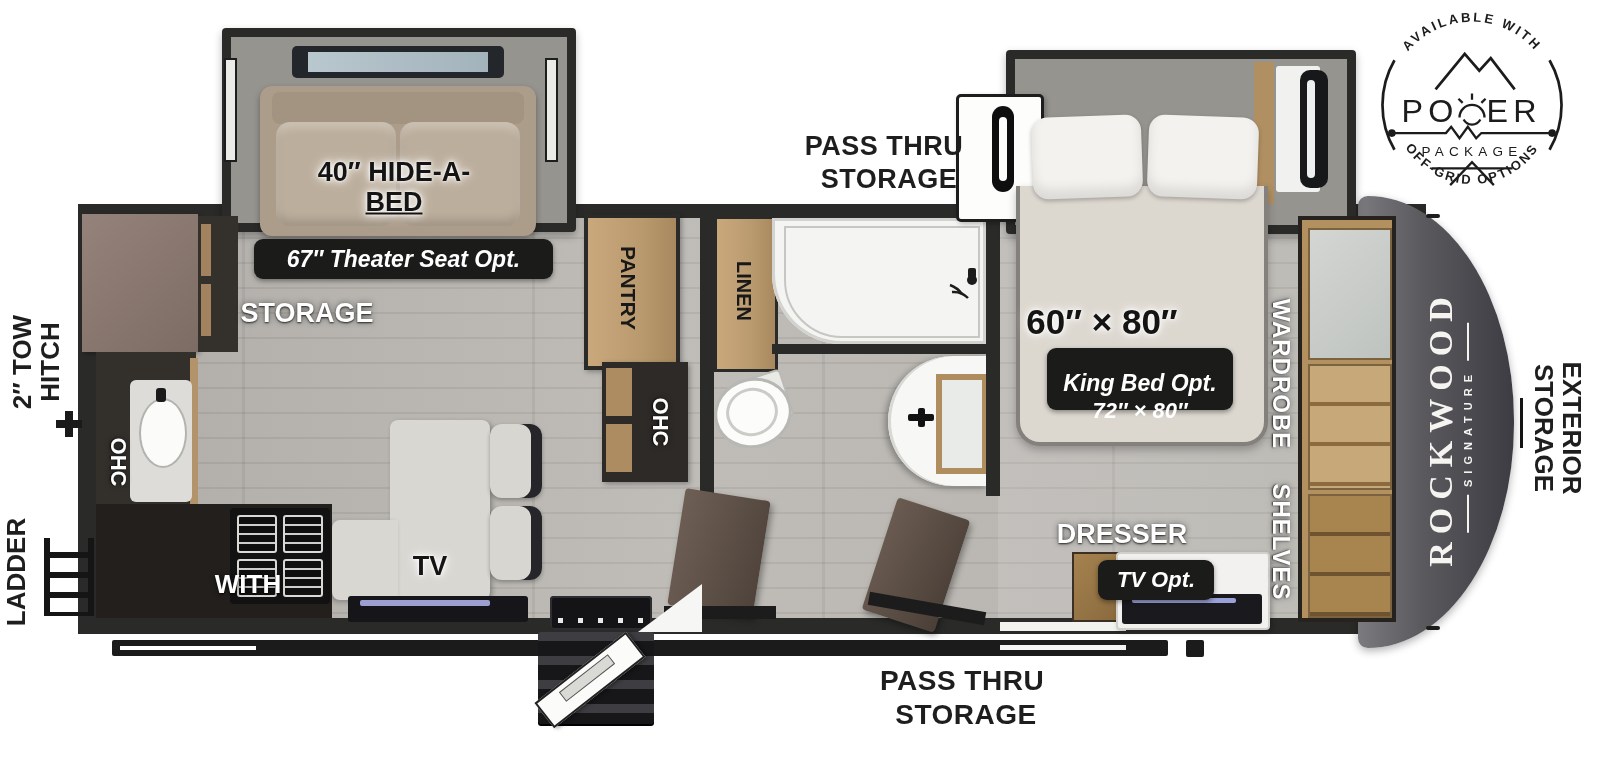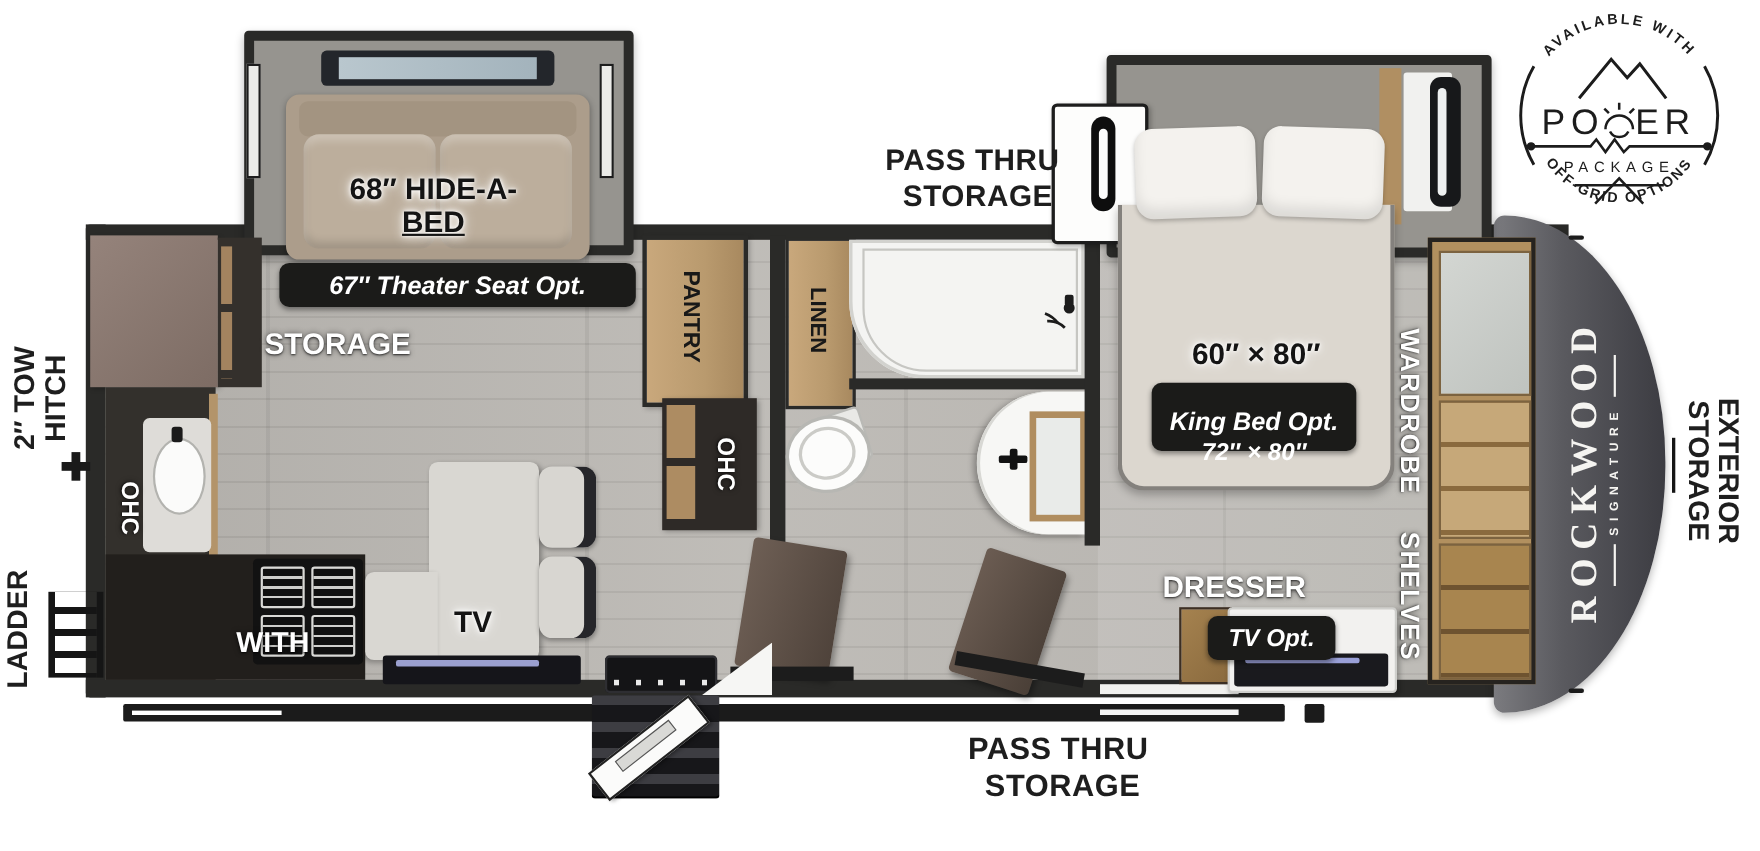--- a/index.html
+++ b/index.html
@@ -69,24 +69,24 @@
   <div class="slidefloor" style="left:222px;top:28px;width:336px;height:186px;"></div>
   <div class="abs" style="left:292px;top:46px;width:212px;height:32px;background:#23262b;border-radius:5px;"></div>
   <div class="abs" style="left:308px;top:52px;width:180px;height:20px;background:linear-gradient(90deg,#b9c7ce,#a3b3bc);"></div>
   <div class="abs" style="left:224px;top:58px;width:9px;height:100px;background:#ebebe8;border:2px solid #1d1d1d;"></div>
   <div class="abs" style="left:545px;top:58px;width:9px;height:100px;background:#ebebe8;border:2px solid #1d1d1d;"></div>
 
   <div class="abs" style="left:260px;top:86px;width:276px;height:150px;background:#ac9d8b;border-radius:12px;box-shadow:0 3px 6px rgba(0,0,0,.35);"></div>
   <div class="abs" style="left:272px;top:92px;width:252px;height:32px;background:#a39481;border-radius:8px;"></div>
   <div class="abs" style="left:276px;top:122px;width:120px;height:104px;background:#bcae9c;border-radius:14px;box-shadow:inset 0 6px 8px rgba(255,255,255,.25), inset 0 -6px 8px rgba(0,0,0,.15);"></div>
   <div class="abs" style="left:400px;top:122px;width:120px;height:104px;background:#bcae9c;border-radius:14px;box-shadow:inset 0 6px 8px rgba(255,255,255,.25), inset 0 -6px 8px rgba(0,0,0,.15);"></div>
-  <div class="glow" style="left:394px;top:172px;font-size:27px;">68″ HIDE-A-</div>
+  <div class="glow" style="left:394px;top:172px;font-size:27px;">40″ HIDE-A-</div>
   <div class="glow" style="left:394px;top:202px;font-size:27px;text-decoration:underline;">BED</div>
 
-  <div class="badge" style="left:254px;top:239px;width:324px;height:40px;font-size:23px;">
+  <div class="badge" style="left:254px;top:239px;width:299px;height:40px;font-size:23px;">
     <span>67″ Theater Seat Opt.</span>
   </div>
 
   <div class="abs" style="left:82px;top:214px;width:116px;height:138px;background:linear-gradient(135deg,#95837b,#7d6c64);box-shadow:2px 2px 5px rgba(0,0,0,.3);"></div>
   <div class="abs" style="left:198px;top:216px;width:40px;height:136px;background:#34302c;"></div>
   <div class="abs" style="left:201px;top:224px;width:10px;height:120px;background:repeating-linear-gradient(180deg,#a3835f 0 52px,#34302c 52px 60px);"></div>
   <div class="wlab" style="left:307px;top:313px;font-size:27px;">STORAGE</div>
 
   <div class="abs" style="left:96px;top:352px;width:100px;height:266px;background:#33302c;"></div>
   <div class="abs" style="left:190px;top:358px;width:8px;height:252px;background:#b3946a;"></div>
@@ -162,21 +162,21 @@
 
   <div class="abs" style="left:956px;top:94px;width:82px;height:122px;background:#fdfdfc;border:3px solid #1d1d1d;border-radius:5px;box-shadow:2px 2px 5px rgba(0,0,0,.25);"></div>
   <div class="abs" style="left:992px;top:106px;width:22px;height:86px;background:#0e0e0e;border-radius:12px;"></div>
   <div class="abs" style="left:999px;top:117px;width:8px;height:64px;background:#fdfdfc;border-radius:5px;"></div>
   <div class="blab" style="left:884px;top:146px;font-size:27px;">PASS THRU</div>
   <div class="blab" style="left:889px;top:179px;font-size:27px;">STORAGE</div>
 
   <div class="abs" style="left:1016px;top:186px;width:252px;height:260px;background:#dcd7cf;border-left:4px solid rgba(45,45,45,.5);border-right:4px solid rgba(45,45,45,.5);border-bottom:4px solid rgba(45,45,45,.5);border-radius:0 0 24px 24px;box-sizing:border-box;box-shadow:0 4px 8px rgba(0,0,0,.25);"></div>
   <div class="abs" style="left:1032px;top:116px;width:110px;height:82px;background:#f4f2ee;border-radius:16px;transform:rotate(-2deg);box-shadow:inset 0 -9px 12px rgba(0,0,0,.1),0 2px 4px rgba(0,0,0,.25);"></div>
   <div class="abs" style="left:1148px;top:116px;width:110px;height:82px;background:#f4f2ee;border-radius:16px;transform:rotate(2deg);box-shadow:inset 0 -9px 12px rgba(0,0,0,.1),0 2px 4px rgba(0,0,0,.25);"></div>
-  <div class="glow" style="left:1142px;top:322px;font-size:27px;">60″ × 80″</div>
+  <div class="glow" style="left:1102px;top:322px;font-size:35px;">60″ × 80″</div>
   <div class="badge" style="left:1047px;top:348px;width:186px;height:62px;line-height:28px;">
     <span style="font-size:23px;margin-top:35px;">King Bed Opt.</span>
     <span style="font-size:22px;">72″ × 80″</span>
   </div>
 
   <div class="wlab" style="left:1122px;top:534px;font-size:27px;">DRESSER</div>
   <div class="abs" style="left:1072px;top:552px;width:44px;height:66px;background:linear-gradient(135deg,#a5824f,#8a6a3e);border:2px solid #3c2f24;"></div>
   <div class="abs" style="left:1116px;top:552px;width:150px;height:74px;background:#f2f1ef;border:2px solid #cfcfcc;border-radius:4px;box-shadow:2px 2px 5px rgba(0,0,0,.25);"></div>
   <div class="abs" style="left:1122px;top:594px;width:140px;height:30px;background:#1a1a1e;border-radius:3px;"></div>
   <div class="abs" style="left:1132px;top:598px;width:104px;height:5px;background:#9aa0d8;border-radius:2px;"></div>

